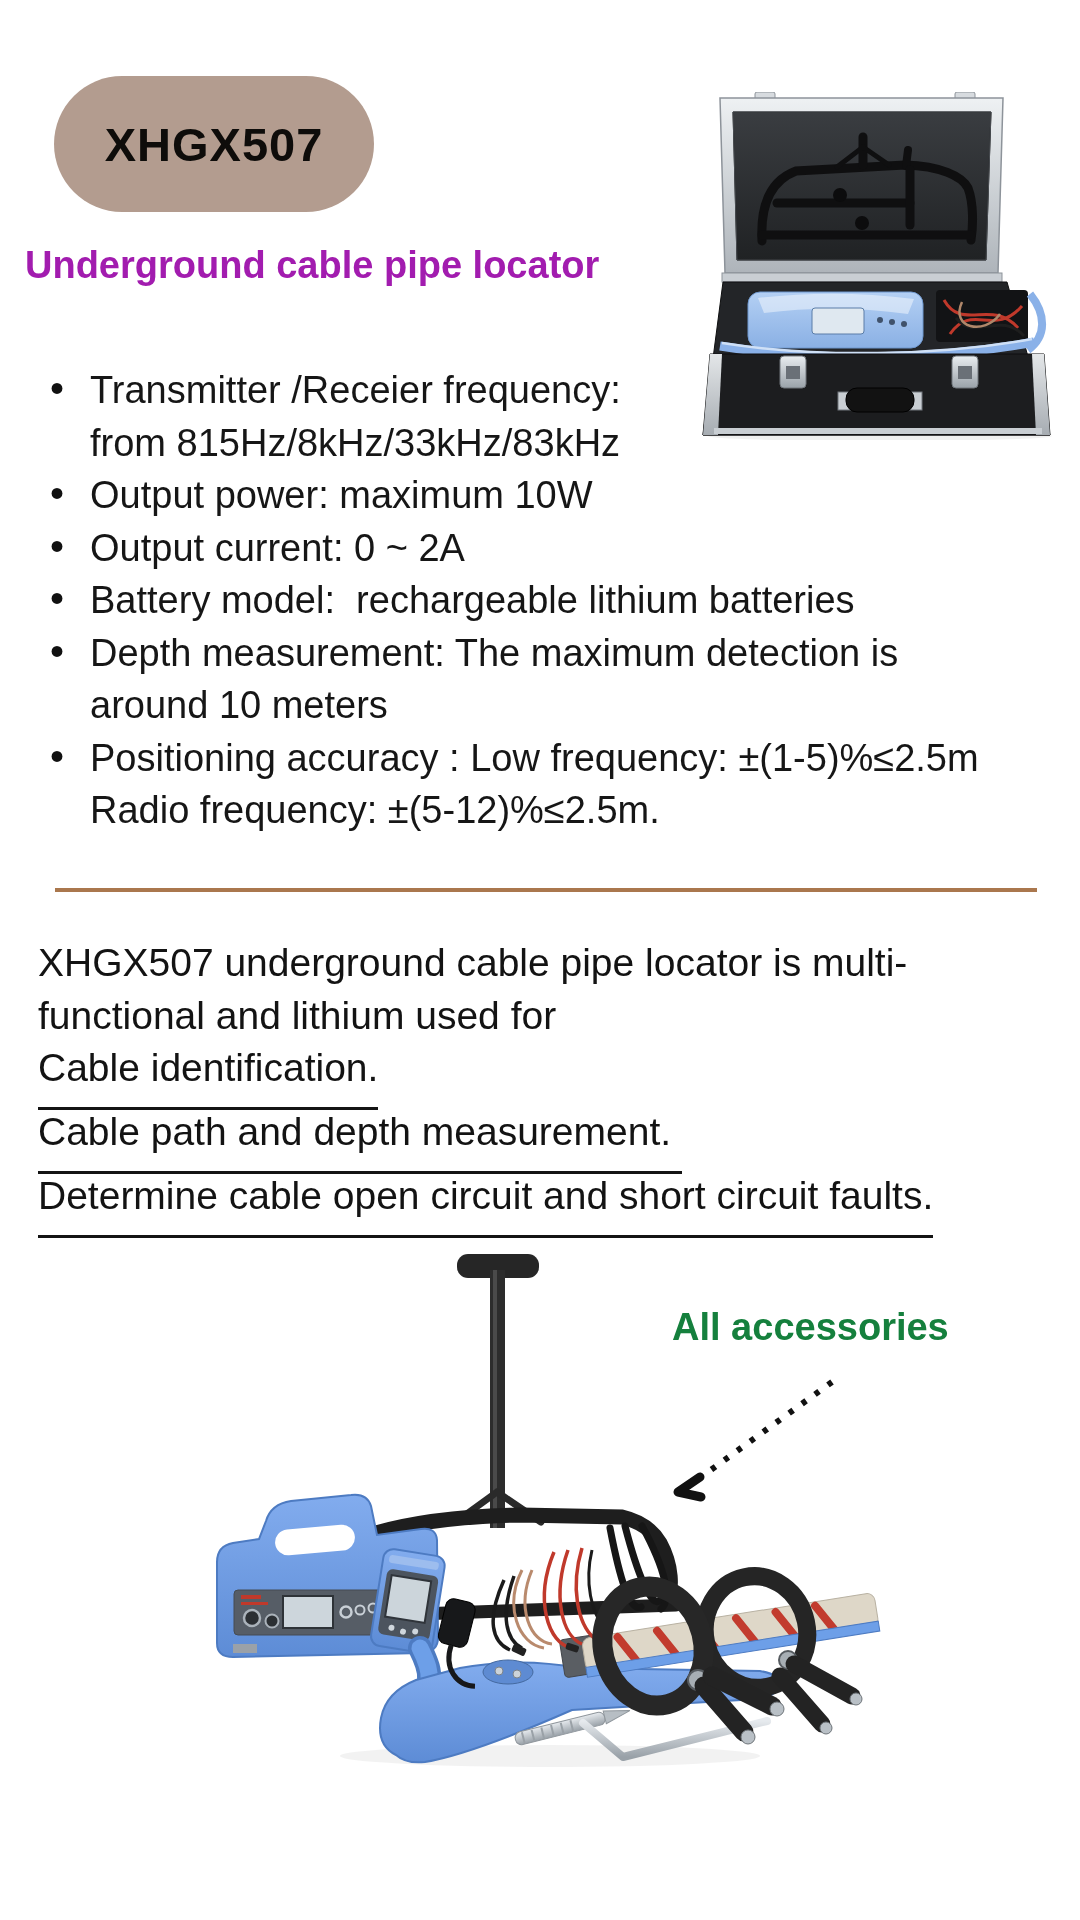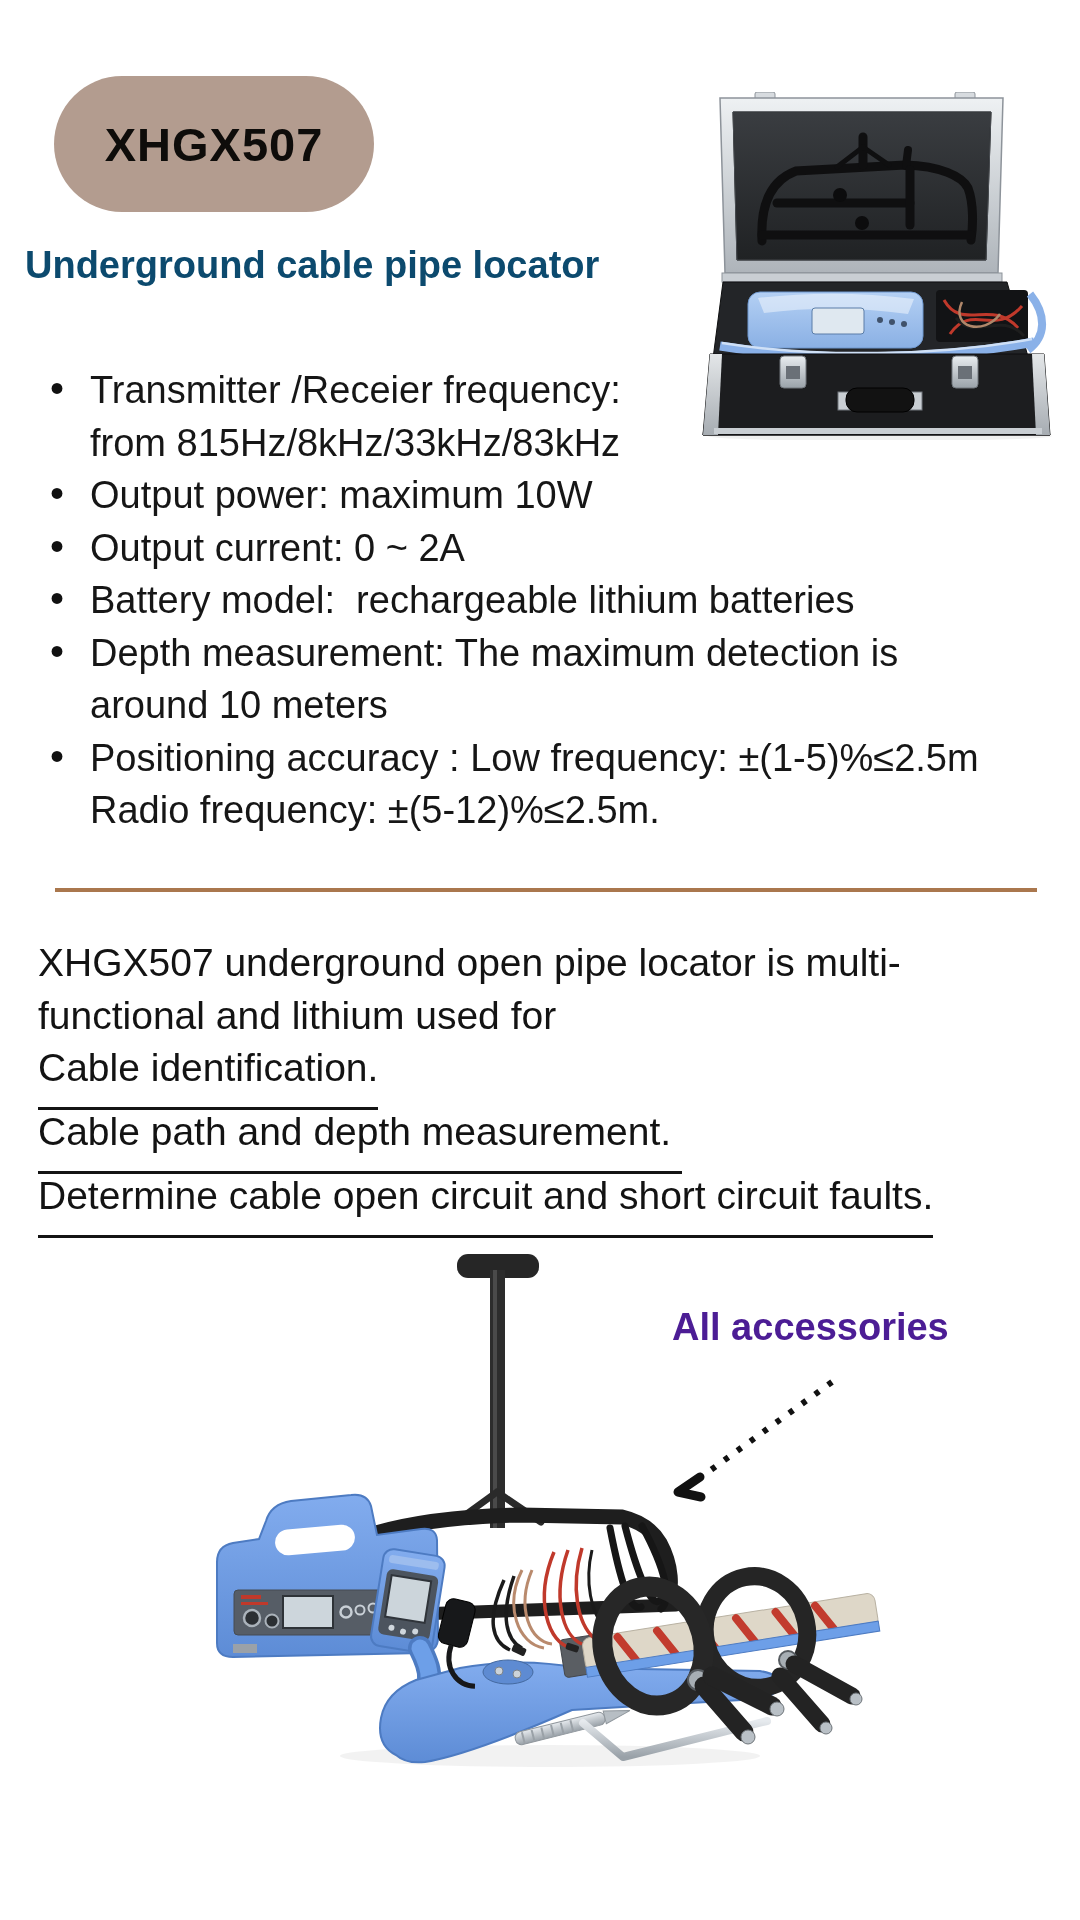--- a/index.html
+++ b/index.html
@@ -6,38 +6,38 @@
   .page{
     position:relative;width:1080px;height:1888px;background:#ffffff;overflow:hidden;
     font-family:"Liberation Sans","DejaVu Sans",sans-serif;color:#151515;
   }
   .badge{
     position:absolute;left:54px;top:76px;width:320px;height:136px;border-radius:68px;
     background:#b39c8f;display:flex;align-items:center;justify-content:center;
   }
   .badge span{font-size:47px;font-weight:bold;color:#0e0c0a;letter-spacing:1px;}
   .heading{
-    position:absolute;left:25px;top:244px;margin:0;font-size:38px;font-weight:bold;color:#0c4a6e;
+    position:absolute;left:25px;top:244px;margin:0;font-size:38px;font-weight:bold;color:#a21caf;
     letter-spacing:0px;white-space:nowrap;
   }
   .case-photo{position:absolute;left:700px;top:92px;width:362px;height:348px;}
   .specs{
     position:absolute;left:48px;top:364px;width:1000px;margin:0;padding:0;list-style:none;
     font-size:38px;line-height:52.5px;color:#161616;
   }
   .spec-item{position:relative;padding-left:42px;}
   .spec-item::before{content:"\2022";position:absolute;left:2px;top:-2px;font-size:40px;color:#111;}
   .spec-line{white-space:pre-wrap;}
   .divider{position:absolute;left:55px;top:888px;width:982px;height:4px;background:#aa774d;}
   .desc{position:absolute;left:38px;top:936px;width:1020px;font-size:39px;line-height:53px;color:#131313;}
   .use-list{margin-top:1px;}
   .use-line{margin-bottom:14px;line-height:50px;}
   .u{border-bottom:3px solid #141414;padding-bottom:18px;white-space:pre;}
   .accessories-label{
-    position:absolute;left:672px;top:1306px;font-size:38px;font-weight:bold;color:#4c1d95;white-space:nowrap;
+    position:absolute;left:672px;top:1306px;font-size:38px;font-weight:bold;color:#15803d;white-space:nowrap;
   }
   .kit-photo{position:absolute;left:120px;top:1240px;width:960px;height:600px;}
 </style>
 </head>
 <body>
 
 <div class="page">
 
   <div class="badge">
     <span>XHGX507</span>
@@ -150,21 +150,21 @@
       </li>
       <li class="spec-item">
         <div class="spec-line">Positioning accuracy : Low frequency: ±(1-5)%≤2.5m</div>
         <div class="spec-line">Radio frequency: ±(5-12)%≤2.5m.</div>
       </li>
     </ul>
 
   <div class="divider"></div>
 
   <div class="desc">
-    <div class="intro-line">XHGX507 underground open pipe locator is multi-</div>
+    <div class="intro-line">XHGX507 underground cable pipe locator is multi-</div>
     <div class="intro-line">functional and lithium used for</div>
     <div class="use-list">
         <div class="use-line"><span class="u">Cable identification.</span></div>
         <div class="use-line"><span class="u">Cable path and depth measurement. </span></div>
         <div class="use-line"><span class="u">Determine cable open circuit and short circuit faults.</span></div>
       </div>
   </div>
 
   <div class="accessories-label">All accessories</div>
 

